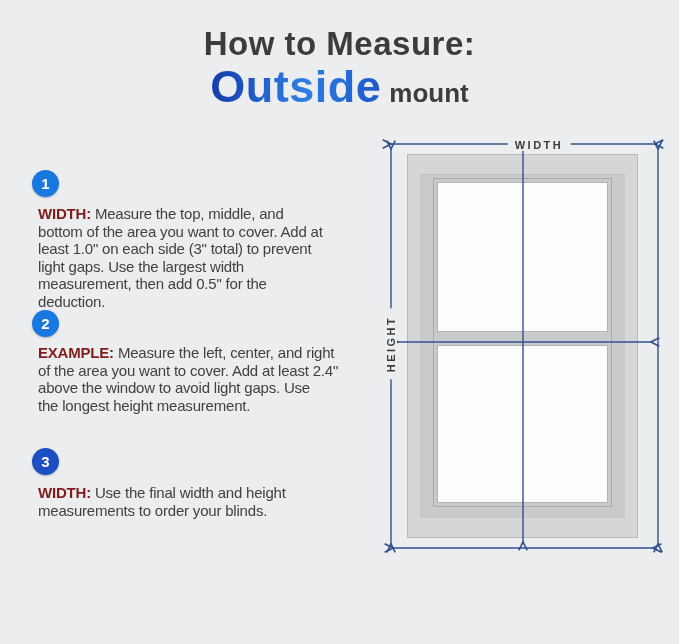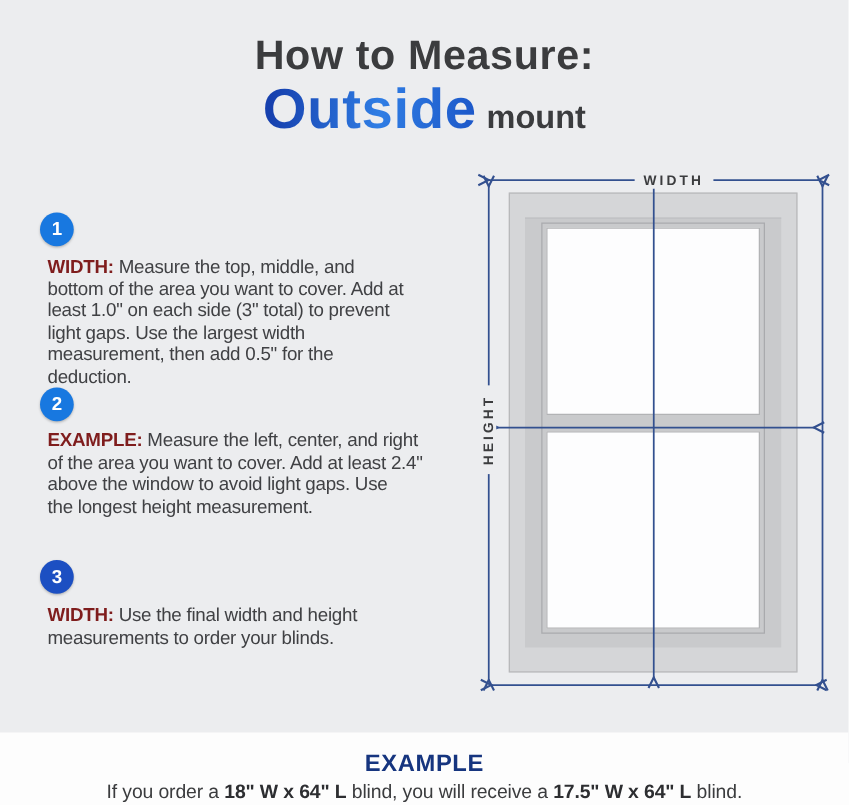--- a/index.html
+++ b/index.html
@@ -106,18 +106,14 @@
         <line x1="14" y1="415" x2="276" y2="415" marker-start="url(#ah)" marker-end="url(#ah)"></line>
         <line x1="145" y1="16" x2="145" y2="410" marker-start="url(#ah)" marker-end="url(#ah)"></line>
         <line x1="19" y1="209" x2="274" y2="209" marker-start="url(#ah)" marker-end="url(#ah)"></line>
       </g>
     </svg>
 
     <span class="meas-label width-label">WIDTH</span>
     <span class="meas-label height-label">HEIGHT</span>
   </div>
 
-  <footer class="footer">
-    <div class="example-heading">EXAMPLE</div>
-    <p class="example-text"><span>If you order a </span><b>18" W x 64" L</b><span> blind, you will receive a </span><b>17.5" W x 64" L</b><span> blind.</span></p>
-  </footer>
 
 </div>
 
 </body></html>

